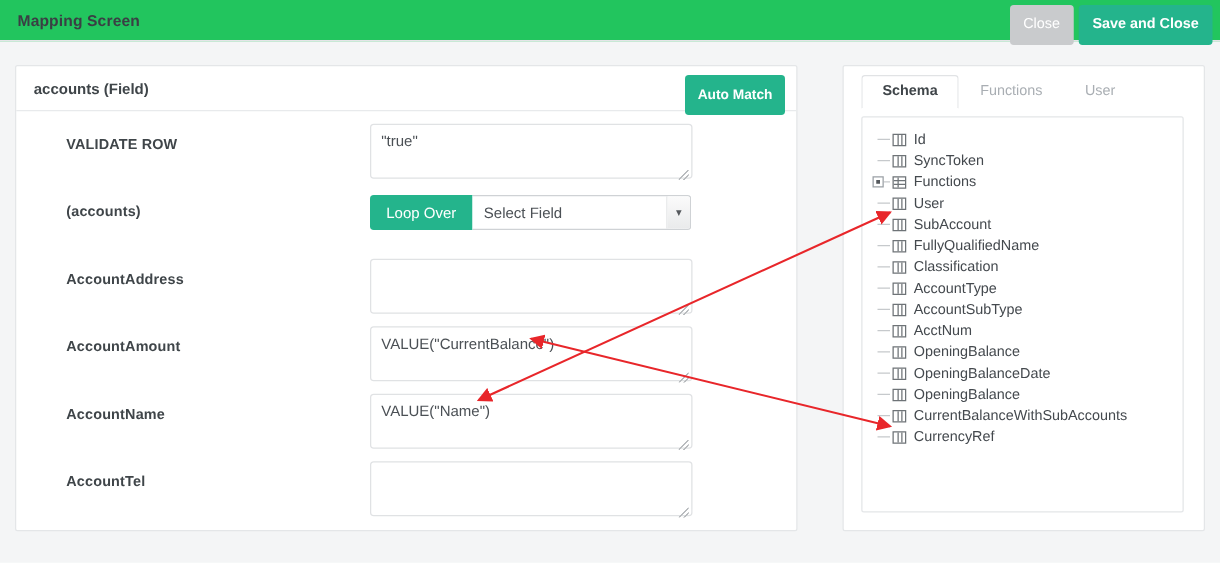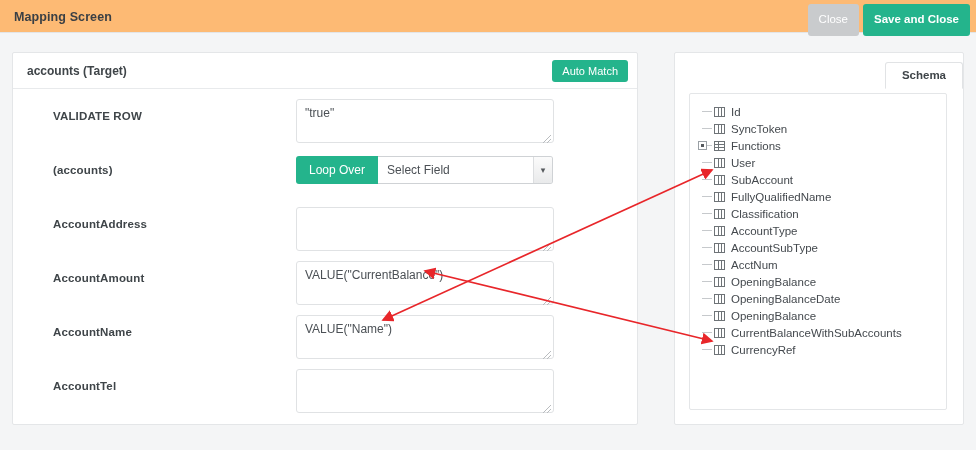--- a/index.html
+++ b/index.html
@@ -8,21 +8,21 @@
     width: 976px; height: 450px;
     background: #f4f5f6;
     font-family: "Liberation Sans", sans-serif;
     overflow: hidden;
   }
   #root { position: relative; width: 976px; height: 450px; }
 
   
   .topbar {
     position: absolute; left: 0; top: 0; width: 976px; height: 33px;
-    background: #fdba74; border-bottom: 1px solid #e3e5e7;
+    background: #22c55e; border-bottom: 1px solid #e3e5e7;
   }
   .topbar-title {
     position: absolute; left: 14px; top: 10px;
     font-size: 12.5px; font-weight: bold; color: #3a3f44;
     letter-spacing: .1px;
   }
   .topbar-actions {
     position: absolute; right: 6px; top: 4px;
     display: flex; gap: 4px; align-items: center;
   }
@@ -45,22 +45,22 @@
   .panel-left-head {
     position: relative; height: 36px;
     border-bottom: 1px solid #e8eaec;
   }
   .panel-left-title {
     position: absolute; left: 14px; top: 11px;
     font-size: 12px; font-weight: bold; color: #3f4549;
   }
   .btn-automatch {
     position: absolute; right: 9px; top: 7px;
-    background: #24b48c; height: 22px; padding: 0 10px;
-    font-size: 11px; border-radius: 3px;
+    background: #24b48c; height: 32px; padding: 0 10px;
+    font-size: 11px; border-radius: 3px; font-weight: bold;
   }
 
   .form { position: relative; padding-top: 10px; }
   .frow {
     position: relative; height: 54px;
   }
   .flabel {
     position: absolute; left: 40px; top: 11px;
     font-size: 11.5px; font-weight: bold; color: #3f4549;
     letter-spacing: .15px;
@@ -115,21 +115,21 @@
   }
 
   
   .panel-right {
     position: absolute; left: 674px; top: 52px;
     width: 290px; height: 373px;
     background: #ffffff; border: 1px solid #e4e6e8; border-radius: 2px;
   }
   .tabs {
     position: relative; height: 33px; padding: 8px 0 0 14px;
-    display: flex; align-items: flex-end; gap: 0; flex-direction: column;
+    display: flex; align-items: flex-end; gap: 0;
   }
   .tab {
     font-size: 11.5px; color: #a9aeb3; cursor: pointer;
     padding: 6px 16px 7px 16px; border: 1px solid transparent;
     border-radius: 3px 3px 0 0; background: transparent;
     position: relative; top: 1px;
   }
   .tab.active {
     color: #3f4549; font-weight: bold;
     background: #ffffff;
@@ -197,21 +197,21 @@
   <div class="topbar">
     <div class="topbar-title">Mapping Screen</div>
     <div class="topbar-actions">
       <button class="btn btn-close">Close</button>
       <button class="btn btn-save">Save and Close</button>
     </div>
   </div>
 
   <div class="panel-left">
     <div class="panel-left-head">
-      <div class="panel-left-title">accounts (Target)</div>
+      <div class="panel-left-title">accounts (Field)</div>
       <button class="btn btn-automatch">Auto Match</button>
     </div>
     <div class="form">
 
       <div class="frow">
         <div class="flabel">VALIDATE ROW</div>
         <div class="fctl">
           <div class="ta-wrap">
             <textarea class="ta" style="">"true"</textarea>
             <span class="ta-grip"></span>

